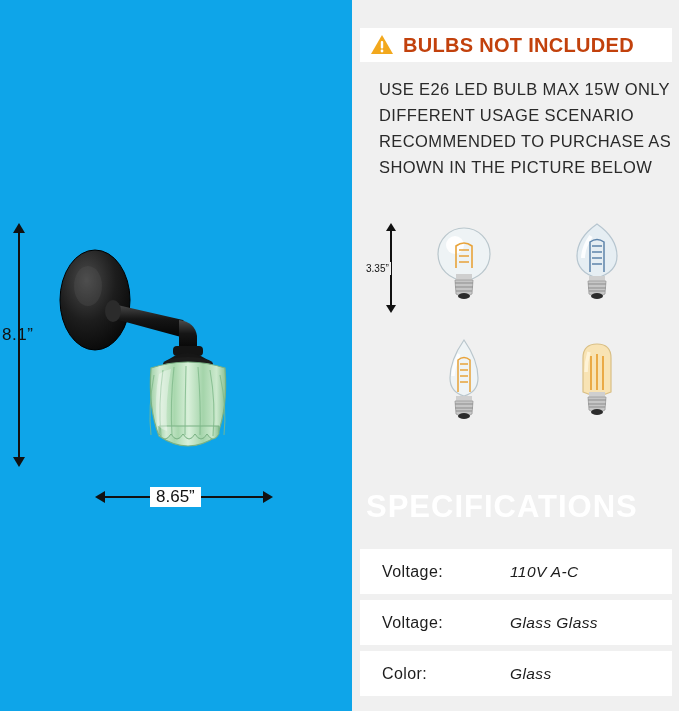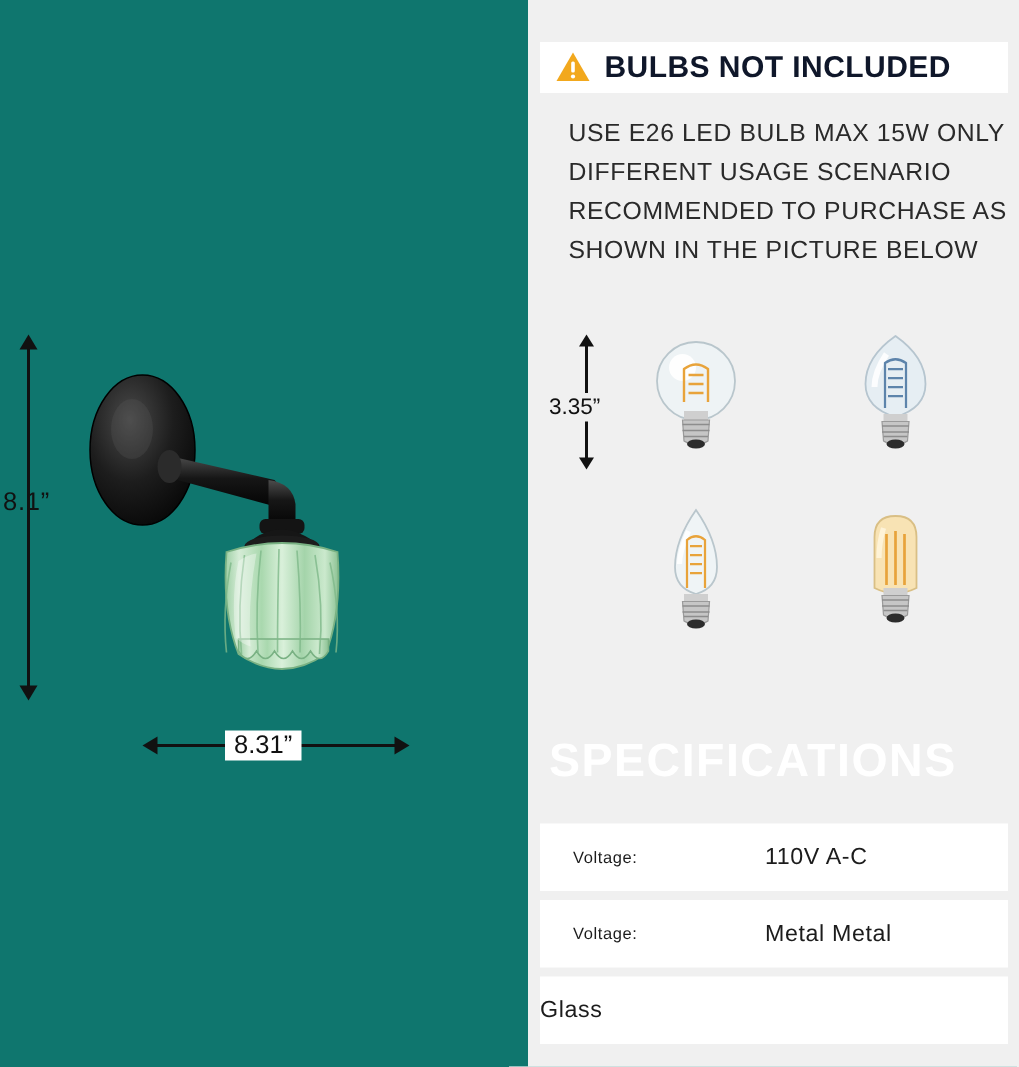--- a/index.html
+++ b/index.html
@@ -13,21 +13,21 @@
     position: relative;
     font-family: "Liberation Sans", sans-serif;
     overflow: hidden;
   }
 
   
   #left-panel {
     position: absolute;
     left: 0; top: 0;
     width: 352px; height: 711px;
-    background: #0f766e;
+    background: #0ea5e9;
   }
 
   
   .v-arrow {
     position: absolute;
     left: 18px;
     top: 232px;
     width: 2px;
     height: 226px;
     background: #111;
@@ -117,21 +117,21 @@
     height: 34px;
     background: #ffffff;
     display: flex;
     align-items: center;
     padding-left: 10px;
     box-sizing: border-box;
   }
   #warning-text {
     font-size: 20px;
     font-weight: bold;
-    color: #0f172a;
+    color: #c2410c;
     letter-spacing: .3px;
     margin-left: 9px;
     white-space: nowrap;
   }
 
   
   #warning-note {
     position: absolute;
     left: 14px; top: 76px;
     width: 312px;
@@ -168,21 +168,21 @@
     border-bottom: 8px solid #111;
   }
   .bulb-arrow:after {
     bottom: -7px;
     border-top: 8px solid #111;
   }
   #bulb-height-label {
     position: absolute;
     left: 12px;
     top: 50px;
-    font-size: 15px;
+    font-size: 10px;
     color: #111;
     background: #f0f0f0;
     padding: 1px 2px;
     white-space: nowrap;
   }
   .bulb-cell {
     position: absolute;
   }
 
   
@@ -203,40 +203,41 @@
     height: 45px;
     background: #ffffff;
     display: flex;
     align-items: center;
     margin-bottom: 6px;
   }
   .spec-key {
     width: 150px;
     padding-left: 22px;
     box-sizing: border-box;
-    font-size: 11px;
+    font-size: 16px;
     color: #1c1c1c;
     letter-spacing: .4px;
   }
   .spec-val {
     font-size: 15.5px;
     color: #1c1c1c;
     letter-spacing: .4px;
+    font-style: italic;
   }
 </style>
 </head>
 <body>
 
 <div id="left-panel">
 
   <div class="v-arrow"></div>
   <div id="height-label">8.1”</div>
 
   <div class="h-arrow"></div>
-  <div id="width-label">8.31”</div>
+  <div id="width-label">8.65”</div>
 
   <svg id="sconce" viewBox="0 0 230 250">
     <defs>
       <radialGradient id="backplateGrad" cx="38%" cy="30%" r="75%">
         <stop offset="0%" stop-color="#4a4a4a"></stop>
         <stop offset="55%" stop-color="#1d1d1d"></stop>
         <stop offset="100%" stop-color="#080808"></stop>
       </radialGradient>
       <linearGradient id="armGrad" x1="0" y1="0" x2="0" y2="1">
         <stop offset="0%" stop-color="#4c4c4c"></stop>
@@ -365,19 +366,20 @@
 
   <div id="spec-title">SPECIFICATIONS</div>
 
   <div id="spec-table">
     <div class="spec-row">
       <div class="spec-key">Voltage:</div>
       <div class="spec-val">110V  A-C</div>
     </div>
     <div class="spec-row">
       <div class="spec-key">Voltage:</div>
-      <div class="spec-val">Metal Metal</div>
+      <div class="spec-val">Glass Glass</div>
     </div>
     <div class="spec-row">
+      <div class="spec-key">Color:</div>
       <div class="spec-val">Glass</div>
     </div>
   </div>
 </div>
 
 </body></html>

